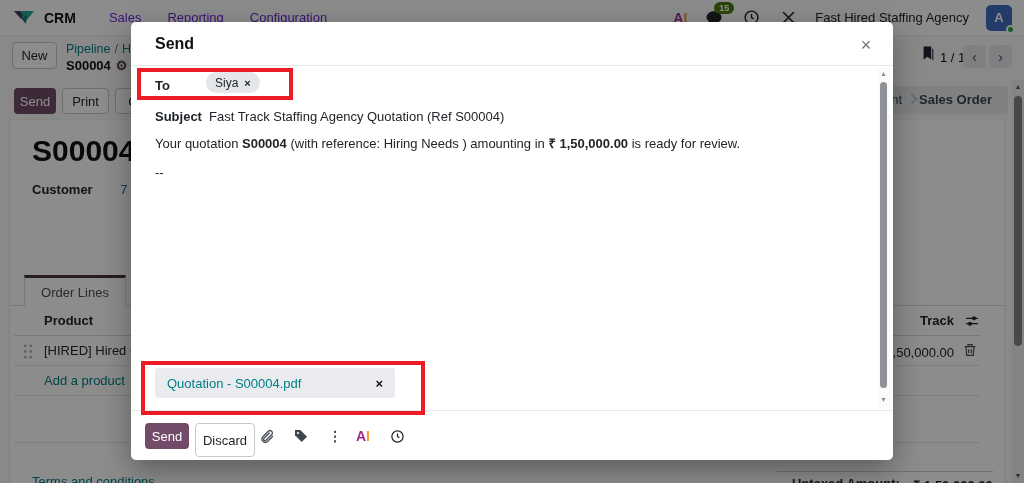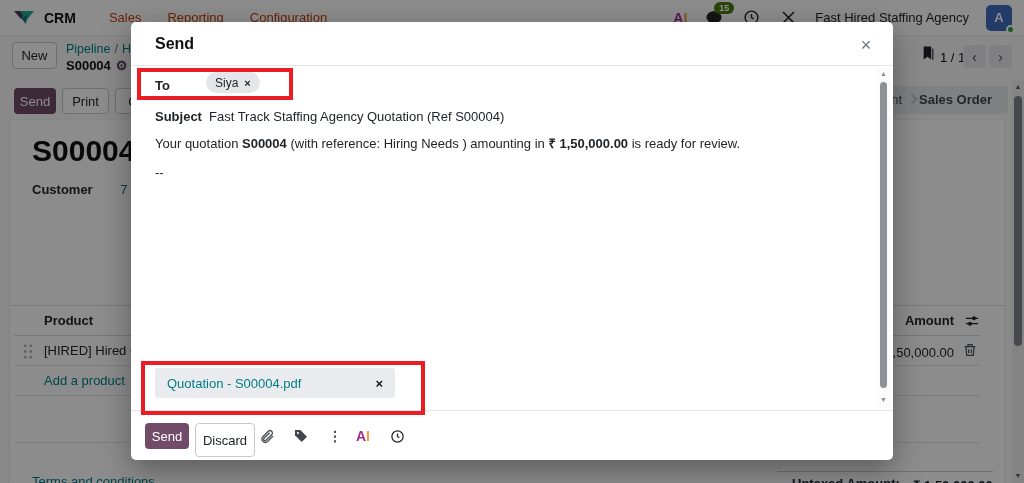--- a/index.html
+++ b/index.html
@@ -3,21 +3,21 @@
 <meta charset="utf-8">
 <style>
   * { box-sizing: border-box; margin: 0; padding: 0; }
   body { font-family: "Liberation Sans", sans-serif; }
   .stage { position: relative; width: 1024px; height: 483px; overflow: hidden; background: #f9fafb; font-size: 13px; color: #212529; }
 
   
   .navbar { position: absolute; top:0; left:0; width:1024px; height:36px; background:#fff; border-bottom:1px solid #ececee; display:flex; align-items:center; padding:0 12px; }
   .logo { width:24px; height:20px; margin-right:8px; }
   .brand { font-weight:bold; font-size:14px; color:#111; margin-right:20px; }
-  .nav-menu { color:#c2410c; padding:0 13px; cursor:pointer; }
+  .nav-menu { color:#6d28d9; padding:0 13px; cursor:pointer; }
   .nav-right { margin-left:auto; display:flex; align-items:center; gap:17px; }
   .ai-logo { font-weight:bold; font-size:14px; font-style:normal; }
   .ai-a { color:#A02C8F; } .ai-i { color:#F49D37; }
   .icon-btn { position:relative; width:20px; height:20px; display:flex; align-items:center; justify-content:center; }
   .badge { position:absolute; top:-6px; right:-10px; background:#4d7c0f; color:#fff; font-size:9px; font-weight:bold; border-radius:8px; padding:1px 5px; }
   .company { color:#212529; font-size:13px; }
   .avatar { position:relative; width:26px; height:26px; background:#3f6cc0; color:#fff; border-radius:5px; display:flex; align-items:center; justify-content:center; font-size:13px; font-weight:bold; }
   .presence { position:absolute; right:-3px; bottom:-3px; width:9px; height:9px; background:#28a745; border:2px solid #fff; border-radius:50%; }
 
   
@@ -182,25 +182,26 @@
     <span class="stage2">Sales Order</span>
   </div>
 
   <div class="sheet">
     <div class="doc-title">S00004</div>
     <div class="customer-row">
       <span class="field-label">Customer</span>
       <span class="val">7 Eleven</span>
     </div>
     <div class="tabs-border"></div>
+    <div class="tab tab-active">Order Lines</div>
     <div class="tab tab-other">Other Info</div>
 
     <div class="thead">
       <span class="th-product">Product</span>
-      <span class="th-amount">Amount</span>
+      <span class="th-amount">Track</span>
       <svg class="th-icon" viewBox="0 0 24 24">
           <path stroke="#212529" stroke-width="2" d="M3 8h18M3 16h18"></path>
           <circle cx="15" cy="8" r="3" fill="#212529"></circle>
           <circle cx="9" cy="16" r="3" fill="#212529"></circle>
         </svg>
     </div>
 
     <div class="trow">
       <svg class="drag" viewBox="0 0 12 18">
           <circle cx="3" cy="3" r="1.5" fill="#b0b3b8"></circle>

